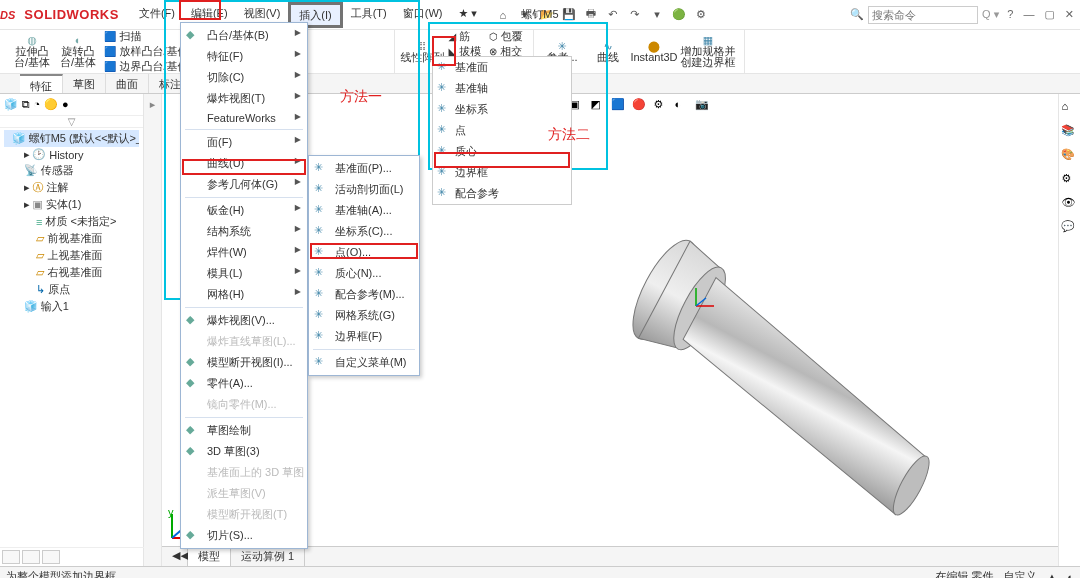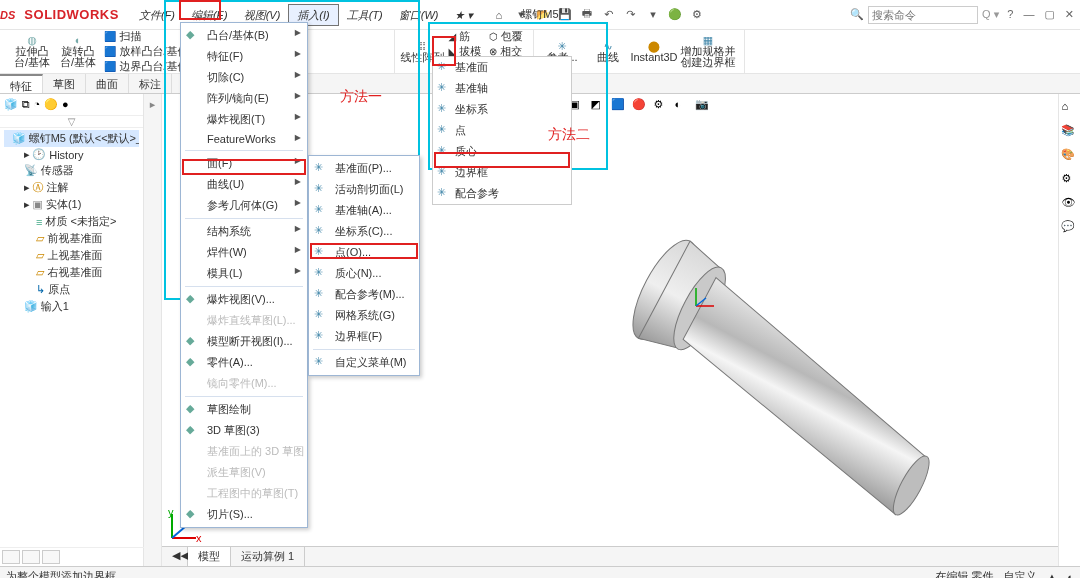--- a/index.html
+++ b/index.html
@@ -2,41 +2,41 @@
 <html><head>
 <meta charset="utf-8">
 <style>
   * { margin:0; padding:0; box-sizing:border-box; font-family:"Microsoft YaHei","Segoe UI",Arial,sans-serif; font-size:11px; }
   body { background:#fff; width:1080px; height:578px; overflow:hidden; position:relative; }
 
   
   .titlebar { height:30px; background:#fff; display:flex; align-items:center; border-bottom:1px solid #e5e5e5; }
   .logo { color:#d72329; font-weight:bold; font-size:13px; margin-left:6px; letter-spacing:0.5px; }
   .logo-ds { color:#d72329; font-style:italic; font-weight:bold; }
-  .tmenu { display:flex; margin-left:12px;font-style:italic; }
+  .tmenu { display:flex; margin-left:12px; }
   .tmenu span { padding:0 8px; color:#333; line-height:22px; cursor:default; }
-  .tmenu span.active { background:#e8f0ff; border:1px solid #737373; line-height:20px; }
+  .tmenu span.active { background:#e8f0ff; border:3px solid #737373; line-height:20px; }
   .ticons { display:flex; margin-left:10px; gap:6px; align-items:center; }
   .tic { width:16px; height:16px; display:flex; align-items:center; justify-content:center; color:#555; }
   .doc-title { position:absolute; left:50%; transform:translateX(-50%); color:#333; font-size:11px; }
   .search-box { margin-left:auto; display:flex; align-items:center; gap:4px; margin-right:8px; }
   .search-box input { border:1px solid #ccc; height:18px; width:110px; font-size:11px; padding:0 3px; }
   .win-controls { display:flex; gap:10px; margin-right:6px; color:#666; }
 
   
   .ribbon { height:44px; background:#fff; border-bottom:1px solid #e5e5e5; display:flex; align-items:stretch; position:relative; padding-left:4px; }
   .rgroup { display:flex; flex-direction:row; align-items:center; border-right:1px solid #e5e5e5; padding:0 6px; gap:2px; }
   .rbtn-large { display:flex; flex-direction:column; align-items:center; justify-content:center; width:44px; height:40px; color:#333; font-size:10px; line-height:11px; text-align:center; }
   .rbtn-small { display:flex; align-items:center; gap:3px; color:#333; font-size:10px; height:14px; padding:0 2px; }
   .rcol { display:flex; flex-direction:column; gap:1px; justify-content:center; }
 
   
   .tabs { height:20px; background:#f5f5f5; border-bottom:1px solid #ccc; display:flex; }
   .tabs span { padding:3px 10px; color:#333; border-right:1px solid #ddd; font-size:11px; }
-  .tabs span.active { background:#fff; border-top:2px solid #888; }
+  .tabs span.active { background:#fff; border-top:2px solid #888;margin-left:20px; }
 
   
   .main { display:flex; height:472px; position:relative; }
   .side-strip { width:22px; background:#fff; border-right:1px solid #e5e5e5; display:flex; flex-direction:column; align-items:center; gap:8px; padding-top:6px; }
   .side-strip.right { border-right:none; border-left:1px solid #e5e5e5; }
   .side-ico { width:16px; height:16px; }
 
   .tree-panel { width:144px; background:#fff; border-right:1px solid #e5e5e5; position:relative; }
   .tree-icons { display:flex; gap:4px; padding:4px; border-bottom:1px solid #eee; }
   .tree-body { padding:2px 4px; font-size:11px; color:#333; }
@@ -340,43 +340,44 @@
     <span>自定义</span>
     <span>▲</span>
     <span>◐</span>
   </div>
 </div>
 
 <div class="menu menu1" id="menu1">
     <div class="mi hassub"><span class="mico" style="color: rgb(102, 170, 153);">◆</span>凸台/基体(B)</div>
     <div class="mi hassub">特征(F)</div>
     <div class="mi hassub">切除(C)</div>
-    <div class="mi hassub">阵列/镜向(E)</div>
     <div class="mi hassub">爆炸视图(T)</div>
     <div class="mi hassub">FeatureWorks</div>
     <div class="sep"></div>
     <div class="mi hassub">面(F)</div>
     <div class="mi hassub">曲线(U)</div>
     <div class="mi hassub">参考几何体(G)</div>
     <div class="sep"></div>
+    <div class="mi hassub">钣金(H)</div>
     <div class="mi hassub">结构系统</div>
     <div class="mi hassub">焊件(W)</div>
     <div class="mi hassub">模具(L)</div>
+    <div class="mi hassub">网格(H)</div>
     <div class="sep"></div>
     <div class="mi"><span class="mico" style="color: rgb(102, 170, 153);">◆</span>爆炸视图(V)...</div>
     <div class="mi disabled">爆炸直线草图(L)...</div>
     <div class="mi"><span class="mico" style="color: rgb(102, 170, 153);">◆</span>模型断开视图(I)...</div>
     <div class="mi"><span class="mico" style="color: rgb(102, 170, 153);">◆</span>零件(A)...</div>
     <div class="mi disabled">镜向零件(M)...</div>
     <div class="sep"></div>
     <div class="mi"><span class="mico" style="color: rgb(102, 170, 153);">◆</span>草图绘制</div>
     <div class="mi"><span class="mico" style="color: rgb(102, 170, 153);">◆</span>3D 草图(3)</div>
     <div class="mi disabled">基准面上的 3D 草图</div>
     <div class="mi disabled">派生草图(V)</div>
-    <div class="mi disabled">工程图中的草图(T)</div>
+    <div class="mi disabled">模型断开视图(T)</div>
     <div class="mi"><span class="mico" style="color: rgb(102, 170, 153);">◆</span>切片(S)...</div>
   </div>
 
 <div class="menu menu2" id="menu2">
     <div class="mi"><span class="mico" style="color: rgb(68, 136, 170);">✳</span>基准面(P)...</div>
     <div class="mi"><span class="mico" style="color: rgb(68, 136, 170);">✳</span>活动剖切面(L)</div>
     <div class="mi"><span class="mico" style="color: rgb(68, 136, 170);">✳</span>基准轴(A)...</div>
     <div class="mi"><span class="mico" style="color: rgb(68, 136, 170);">✳</span>坐标系(C)...</div>
     <div class="mi"><span class="mico" style="color: rgb(68, 136, 170);">✳</span>点(O)...</div>
     <div class="mi"><span class="mico" style="color: rgb(68, 136, 170);">✳</span>质心(N)...</div>

